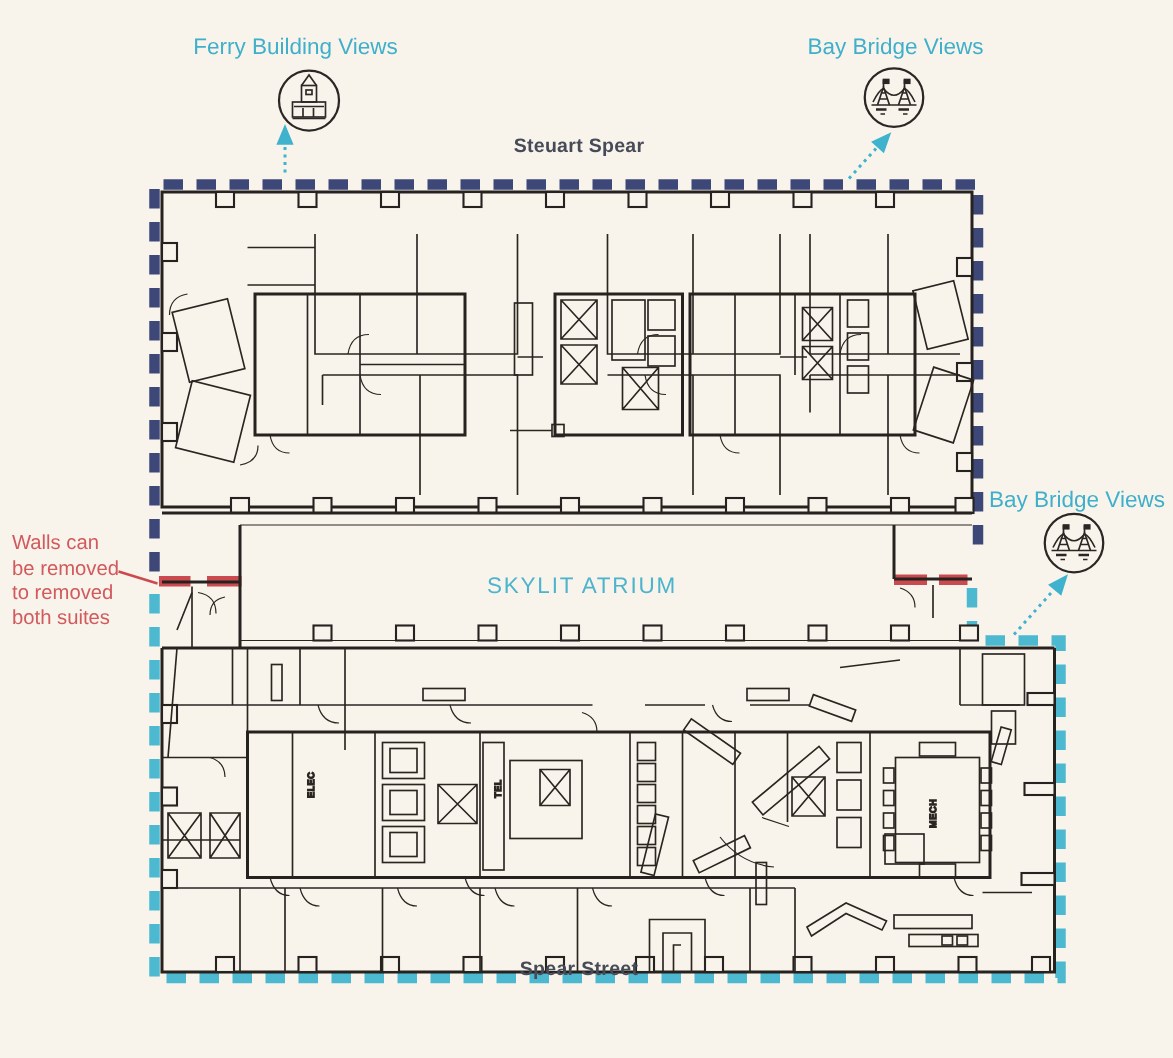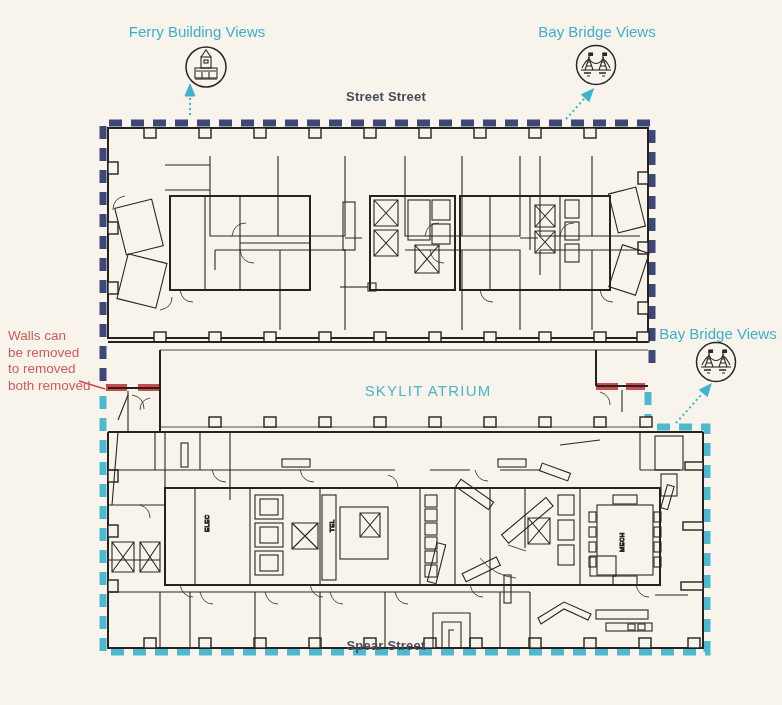--- a/index.html
+++ b/index.html
@@ -2,22 +2,22 @@
 <html><head>
 <meta charset="utf-8">
 <style>
   html,body{margin:0;padding:0;background:#f8f4eb;}
   #canvas{position:relative;width:782px;height:705px;background:#f8f4eb;overflow:hidden;
           font-family:"Liberation Sans", sans-serif;}
   #plan-svg{position:absolute;left:0;top:0;}
   .lbl{position:absolute;white-space:nowrap;}
   .views-label{color:#3fafcb;font-size:15px;font-weight:500;transform:translateX(-50%);}
   .street-label{color:#474b58;font-size:13px;font-weight:bold;letter-spacing:.2px;transform:translateX(-50%);}
-  .atrium-label{color:#4cb4cd;font-size:15px;letter-spacing:1.2px;transform:translateX(-50%);margin-left:40px;}
-  .note{position:absolute;color:#d2595c;font-size:13.5px;line-height:16.5px;}
+  .atrium-label{color:#4cb4cd;font-size:15px;letter-spacing:1.2px;transform:translateX(-50%);}
+  .note{position:absolute;color:#d2595c;font-size:13.5px;line-height:16.5px;margin-top:26px;}
   .w2{stroke:#26221f;stroke-width:2;fill:none;}
   .w1{stroke:#2a2521;stroke-width:1.1;fill:none;}
   .thin{stroke:#2a2521;stroke-width:.8;fill:none;}
   .fillc{fill:#f8f4eb;stroke:#26221f;stroke-width:1.4;}
   .coretext{fill:#8e8a84;font-size:6px;letter-spacing:.5px;font-family:"Liberation Sans",sans-serif;}
 </style>
 </head>
 <body>
 
 <div id="canvas">
@@ -298,25 +298,25 @@
           <rect x="638" y="624" width="7" height="6"></rect>
       <path d="M655,595 H688"></path>
     </g>
   </g>
 </svg>
 
 <div class="lbl views-label" style="left:197px;top:23px;">Ferry Building Views</div>
 <div class="lbl views-label" style="left:597px;top:23px;">Bay Bridge Views</div>
 <div class="lbl views-label" style="left:718px;top:325px;">Bay Bridge Views</div>
 
-<div class="lbl street-label" style="left:386px;top:89px;">Street Street</div>
+<div class="lbl street-label" style="left:386px;top:89px;">Steuart Spear</div>
 <div class="lbl street-label" style="left:386px;top:638px;">Spear Street</div>
 
 <div class="lbl atrium-label" style="left:388px;top:382px;">SKYLIT ATRIUM</div>
 
 <div class="note" style="left:8px;top:328px;">
   <div>Walls can</div>
   <div>be removed</div>
   <div>to removed</div>
-  <div>both removed</div>
+  <div>both suites</div>
 </div>
 
 </div>
 
 </body></html>

